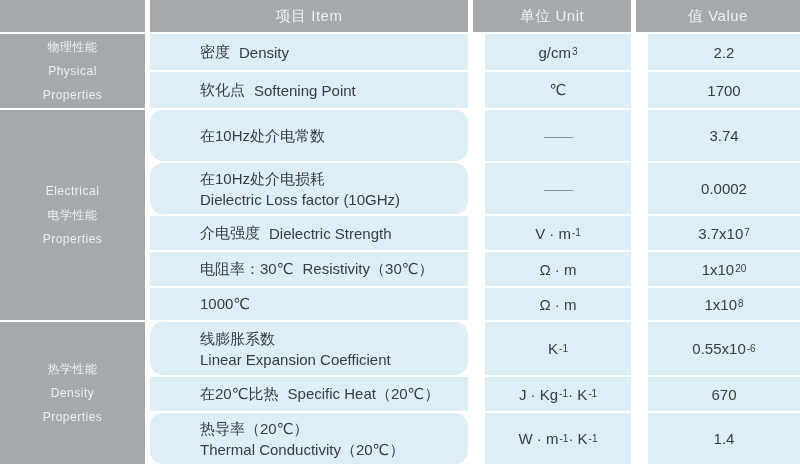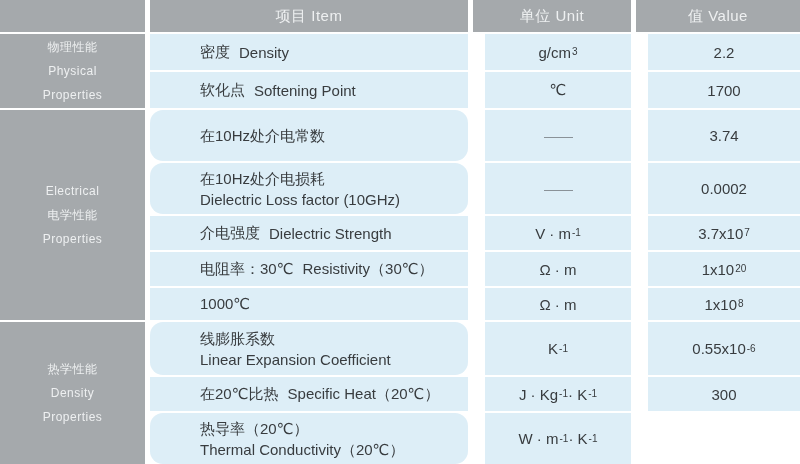--- a/index.html
+++ b/index.html
@@ -108,21 +108,22 @@
     <span class="en">Linear Expansion Coefficient</span>
   </div>
   <div class="cell blue unit" style="grid-area:9/3">K<sup>-1</sup></div>
   <div class="cell blue value" style="grid-area:9/4">0.55x10<sup>-6</sup></div>
 
   <div class="cell blue item" style="grid-area:10/2">
     <span class="zh">在20℃比热</span>
     <span class="en">Specific Heat（20℃）</span>
   </div>
   <div class="cell blue unit" style="grid-area:10/3">J · Kg<sup>-1</sup> · K<sup>-1</sup></div>
-  <div class="cell blue value" style="grid-area:10/4">300</div>
+  <div class="cell blue value" style="grid-area:10/4">670</div>
 
   <div class="cell blue item stacked" style="grid-area:11/2">
     <span class="zh">热导率（20℃）</span>
     <span class="en">Thermal Conductivity（20℃）</span>
   </div>
   <div class="cell blue unit" style="grid-area:11/3">W · m<sup>-1</sup> · K<sup>-1</sup></div>
+  <div class="cell blue value" style="grid-area:11/4">1.4</div>
 
 </div>
 
 </body></html>

